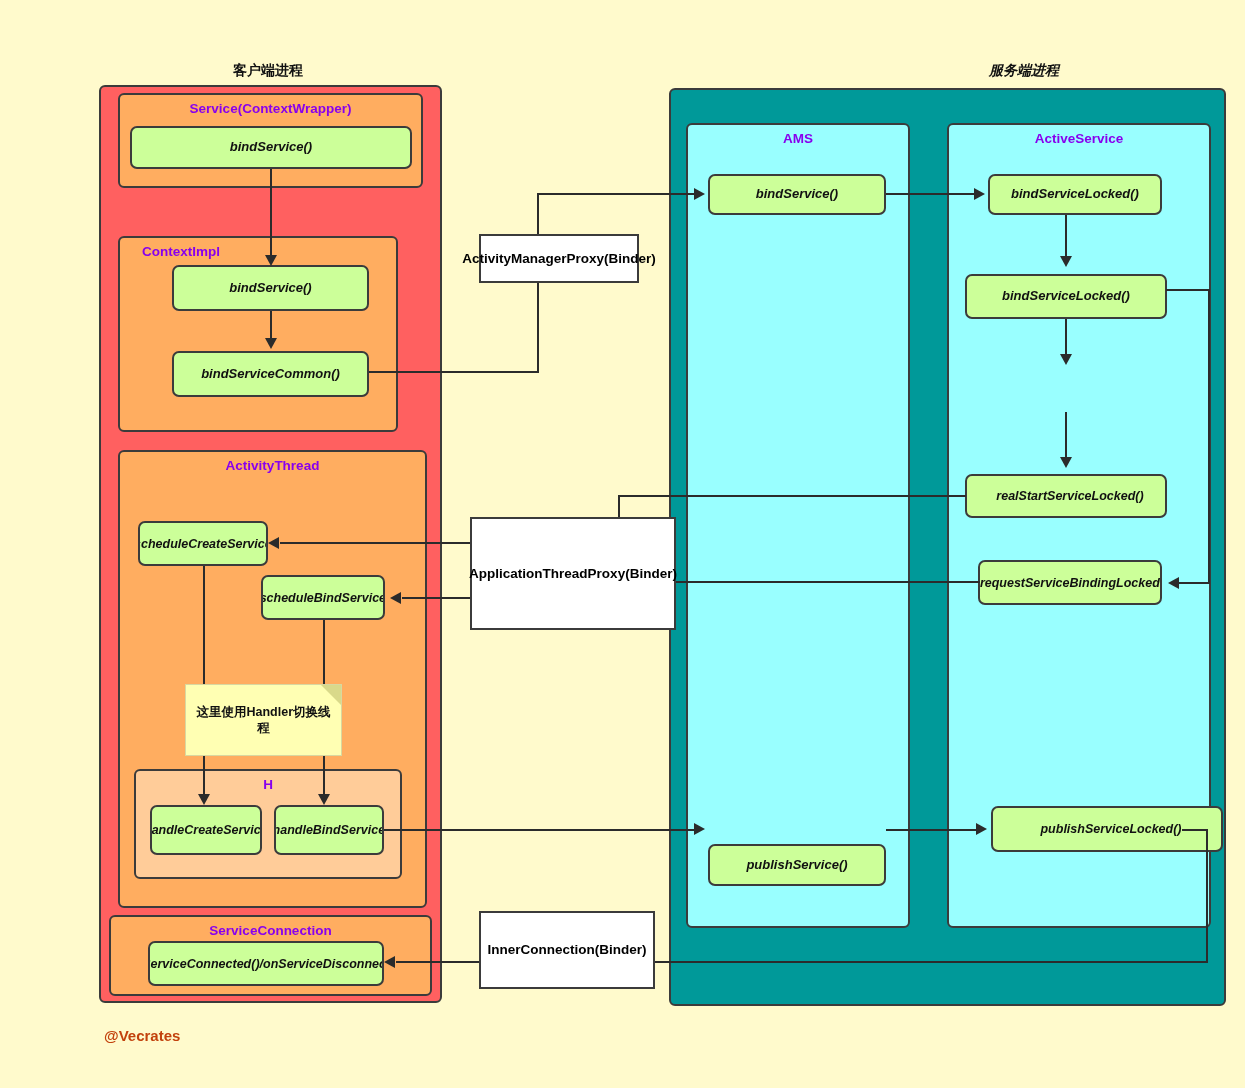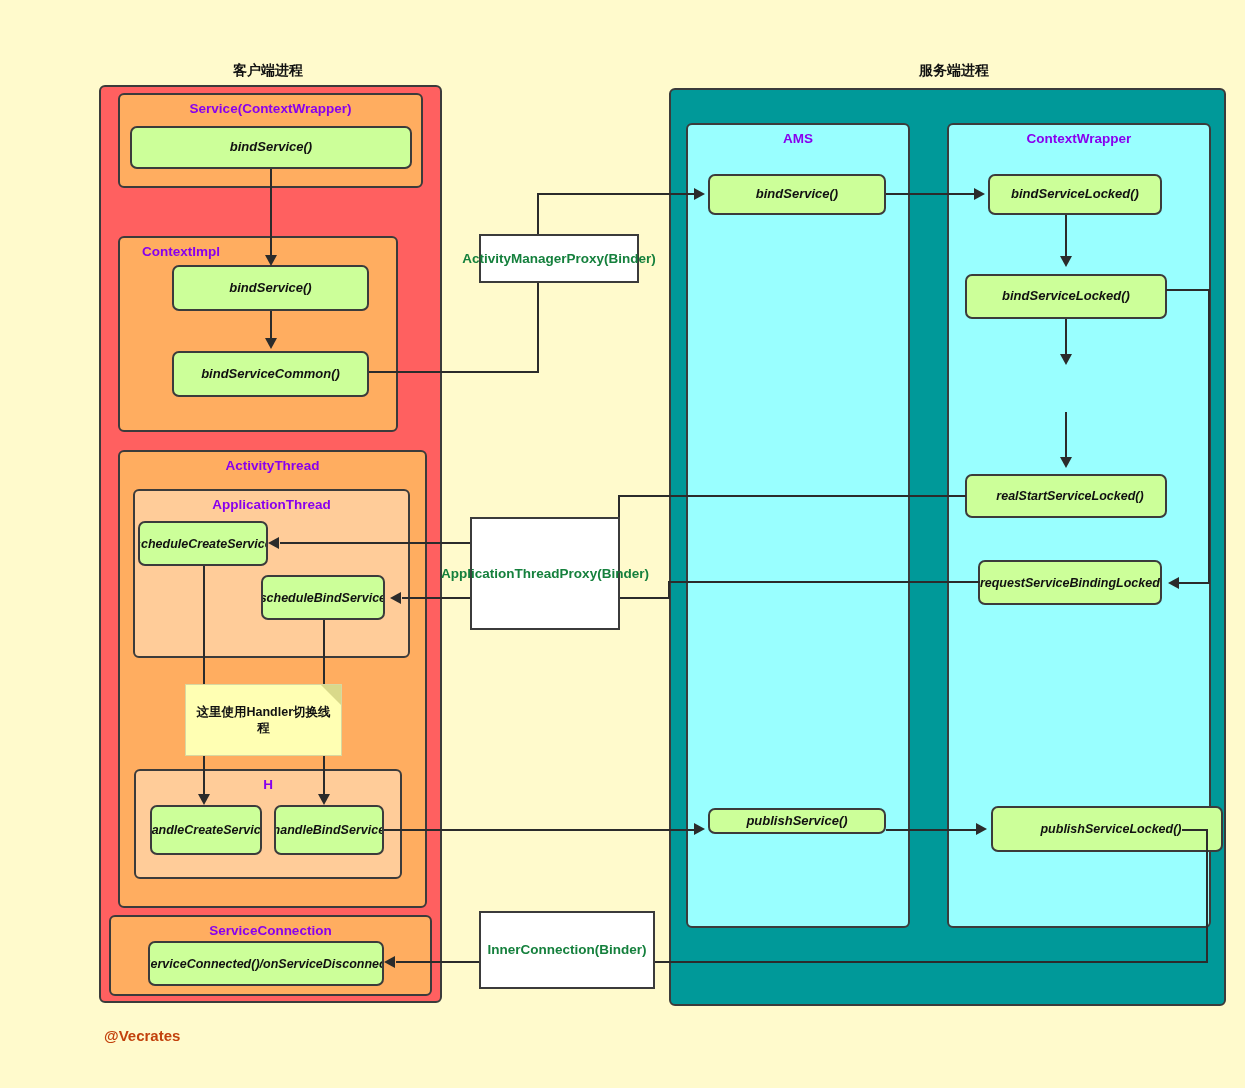--- a/index.html
+++ b/index.html
@@ -76,21 +76,21 @@
     position: absolute;
     box-sizing: border-box;
     background: #FFFFFF;
     border: 2px solid #3B3B3B;
     display: flex;
     align-items: center;
     justify-content: center;
     text-align: center;
     font-weight: bold;
     font-size: 13.5px;
-    color: #15803d;
+    color: #000000;
     line-height: 1.18;
     padding: 0 2px;
     z-index: 40;
   }
 
   
   .note {
     position: absolute;
     box-sizing: border-box;
     background: #FFFFB3;
@@ -139,42 +139,39 @@
     color: #c2410c;
     white-space: nowrap;
   }
 </style>
 </head>
 <body>
 
 <div id="canvas">
 
   <div class="lbl-proc" style="left:160px; top:62px; width:180px;">客户端进程</div>
-  <div class="lbl-proc" style="left:846px; top:62px; width:180px;">服务端进程</div>
+  <div class="lbl-proc" style="left:916px; top:62px; width:180px;font-style:italic;">服务端进程</div>
 
   <div class="box proc-client" style="left:81px; top:85px; width:343px; height:918px;"></div>
 
   <div class="box grp-orange" style="left:100px; top:93px; width:305px; height:95px;">
     <div class="grp-title">Service(ContextWrapper)</div>
   </div>
   <div class="node" style="left:112px; top:126px; width:282px; height:43px;">bindService()</div>
 
   <div class="box grp-orange" style="left:100px; top:236px; width:280px; height:196px;">
     <div class="grp-title" style="text-align:left; left:22px;">ContextImpl</div>
   </div>
   <div class="node" style="left:154px; top:265px; width:197px; height:46px;">bindService()</div>
   <div class="node" style="left:154px; top:351px; width:197px; height:46px;">bindServiceCommon()</div>
 
   <div class="box grp-orange" style="left:100px; top:450px; width:309px; height:458px;">
     <div class="grp-title">ActivityThread</div>
   </div>
 
-  <div class="box grp-orange2" style="left:115px; top:489px; width:277px; height:169px;">
-    <div class="grp-title">ApplicationThread</div>
-  </div>
   <div class="node sm" style="left:120px; top:521px; width:130px; height:45px;">scheduleCreateService()</div>
   <div class="node sm" style="left:243px; top:575px; width:124px; height:45px;">scheduleBindService()</div>
 
   <div class="note" style="left:167px; top:684px; width:157px; height:72px;justify-content:center;">
     <span class="fold"></span>
     <span>这里使用Handler切换线程</span>
   </div>
 
   <div class="box grp-orange2" style="left:116px; top:769px; width:268px; height:110px;">
     <div class="grp-title">H</div>
@@ -186,24 +183,24 @@
     <div class="grp-title">ServiceConnection</div>
   </div>
   <div class="node sm" style="left:130px; top:941px; width:236px; height:45px;">onServiceConnected()/onServiceDisconnected()</div>
 
   <div class="box proc-server" style="left:651px; top:88px; width:557px; height:918px;"></div>
 
   <div class="box grp-cyan" style="left:668px; top:123px; width:224px; height:805px;">
     <div class="grp-title">AMS</div>
   </div>
   <div class="node" style="left:690px; top:174px; width:178px; height:41px;">bindService()</div>
-  <div class="node" style="left:690px; top:808px; width:178px; height:26px;">publishService()</div>
+  <div class="node" style="left:690px; top:844px; width:178px; height:42px;">publishService()</div>
 
   <div class="box grp-cyan" style="left:929px; top:123px; width:264px; height:805px;">
-    <div class="grp-title">ContextWrapper</div>
+    <div class="grp-title">ActiveService</div>
   </div>
   <div class="node" style="left:970px; top:174px; width:174px; height:41px;">bindServiceLocked()</div>
   <div class="node" style="left:947px; top:274px; width:202px; height:45px;">bindServiceLocked()</div>
   <div class="node sm" style="left:947px; top:474px; width:202px; height:44px;">realStartServiceLocked()</div>
   <div class="node sm" style="left:960px; top:560px; width:184px; height:45px;">requestServiceBindingLocked()</div>
   <div class="node sm" style="left:973px; top:806px; width:232px; height:46px;">publishServiceLocked()</div>
 
   <div class="ln lnv" style="left:252px; top:169px; height:90px;"></div>
   <div class="arw arw-d" style="left:247px; top:255px;"></div>
 
@@ -256,19 +253,19 @@
   <div class="ln lnh" style="left:868px; top:829px; width:93px;"></div>
   <div class="arw arw-r" style="left:958px; top:823px;"></div>
 
   <div class="ln lnh" style="left:1164px; top:829px; width:26px;"></div>
   <div class="ln lnv" style="left:1188px; top:829px; height:134px;"></div>
   <div class="ln lnh" style="left:378px; top:961px; width:812px;"></div>
   <div class="arw arw-l" style="left:366px; top:956px;"></div>
 
   <div class="binder" style="left:461px; top:234px; width:160px; height:49px;">ActivityManagerProxy(Binder)</div>
 
-  <div class="binder" style="left:452px; top:517px; width:150px; height:113px;">ApplicationThreadProxy(Binder)</div>
+  <div class="binder" style="left:452px; top:517px; width:206px; height:113px;">ApplicationThreadProxy(Binder)</div>
 
   <div class="binder" style="left:461px; top:911px; width:176px; height:78px;">InnerConnection(Binder)</div>
 
   <div class="watermark" style="left:86px; top:1027px;">@Vecrates</div>
 
 </div>
 
 </body></html>

